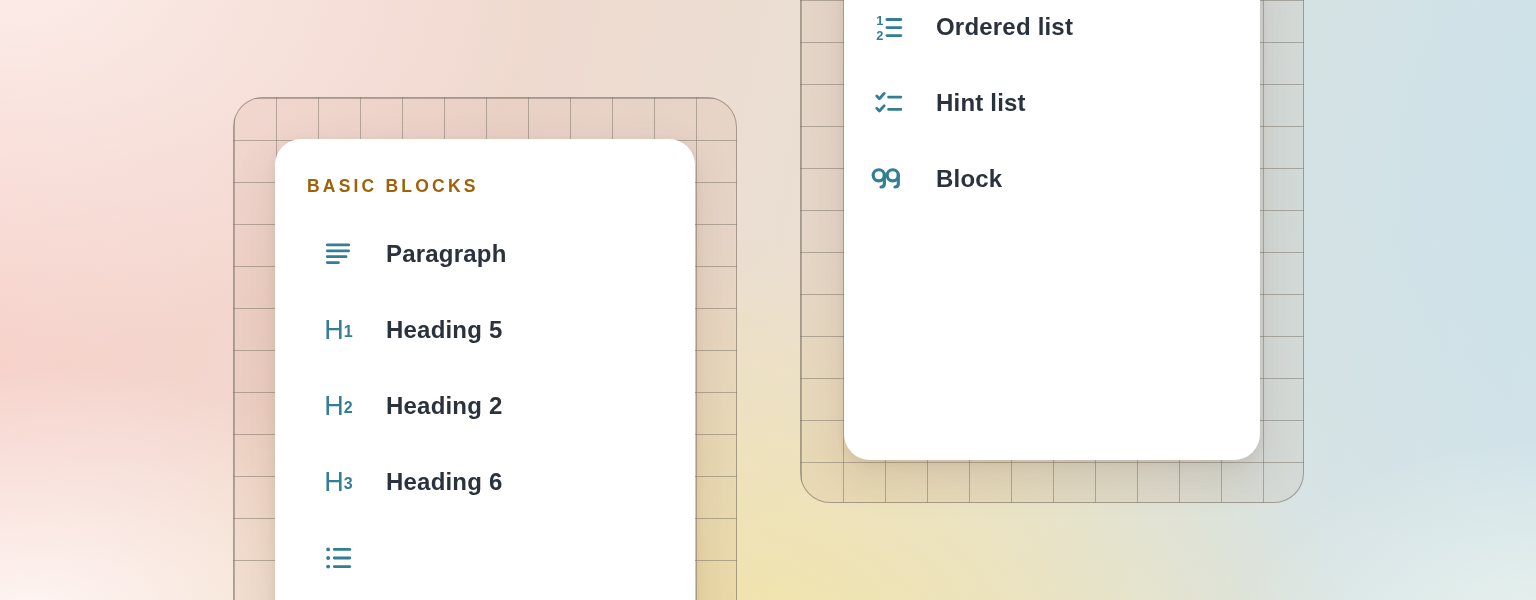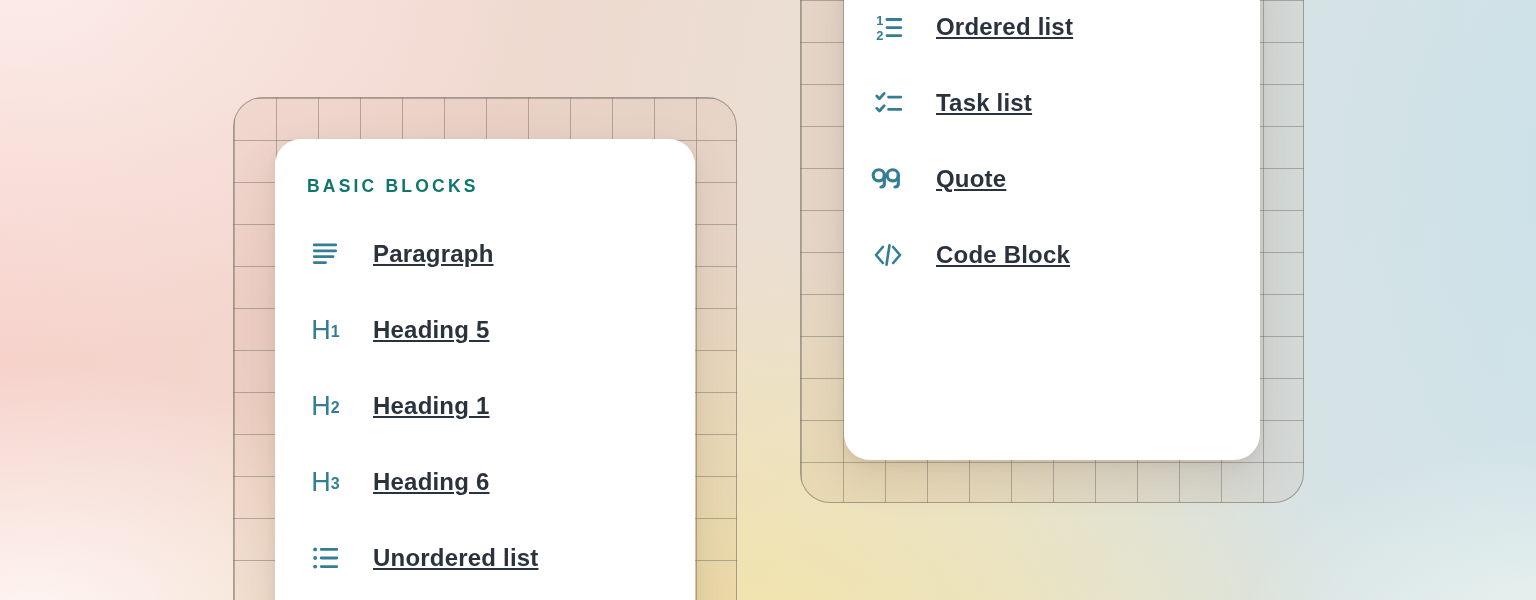--- a/index.html
+++ b/index.html
@@ -35,35 +35,35 @@
   .card {
     position:absolute; background:#fff; border-radius:26px;
     box-shadow: 0 16px 42px rgba(110,82,64,0.16), 0 3px 10px rgba(110,82,64,0.08);
   }
   .card-left  { left:275px; top:139px; width:420px; height:530px; }
   .card-right { left:844px; top:-50px; width:416px; height:510px; }
 
   .section-label {
     margin:37px 0 0 32px;
     font-size:17.5px; font-weight:700; letter-spacing:3.2px;
-    color:#0f766e;
+    color:#a16207;
   }
   .menu-list { margin-top:19px; }
   .card-right .menu-list { margin-top:0; padding-top:39px; }
 
-  .menu-item { display:flex; align-items:center; height:76px; padding-left:33px; cursor:pointer; }
+  .menu-item { display:flex; align-items:center; height:76px; padding-left:46px; cursor:pointer; }
   .card-right .menu-item { padding-left:27px; }
   .menu-item .icon {
     width:34px; height:34px; flex:0 0 34px;
     display:flex; align-items:center; justify-content:center;
     color:#337E95;
   }
   .menu-item .label {
     margin-left:31px; font-size:24px; font-weight:700;
-    color:#2A323D; letter-spacing:0.2px; white-space:nowrap;text-decoration:underline;
+    color:#2A323D; letter-spacing:0.2px; white-space:nowrap;
   }
   .card-right .menu-item .label { margin-left:31px; }
 
   .icon svg { display:block; }
   .icon svg .s { fill:none; stroke:currentColor; stroke-width:2.6; stroke-linecap:round; stroke-linejoin:round; }
   .icon svg .thin { stroke-width:2.3; }
   .icon svg .f { fill:currentColor; stroke:none; }
   .icon svg text { fill:currentColor; font-family:"Liberation Sans","DejaVu Sans",sans-serif; font-weight:700; }
 
   .h-icon { font-weight:700; color:#337E95; display:flex; align-items:baseline; justify-content:center; }
@@ -97,41 +97,40 @@
             <sub>1</sub>
         </span>
         <span class="label">Heading 5</span>
       </div>
 
       <div class="menu-item">
         <span class="icon h-icon">
           <span class="h-main">H</span>
             <sub>2</sub>
         </span>
-        <span class="label">Heading 1</span>
+        <span class="label">Heading 2</span>
       </div>
 
       <div class="menu-item">
         <span class="icon h-icon">
           <span class="h-main">H</span>
             <sub>3</sub>
         </span>
         <span class="label">Heading 6</span>
       </div>
 
       <div class="menu-item">
         <span class="icon">
           <svg width="30" height="30" viewBox="0 0 28 28">
             <circle class="f" cx="4.8" cy="6" r="1.8"></circle>
             <circle class="f" cx="4.8" cy="14" r="1.8"></circle>
             <circle class="f" cx="4.8" cy="22" r="1.8"></circle>
             <path class="s" d="M10.5,6 H25 M10.5,14 H25 M10.5,22 H25"></path>
           </svg>
         </span>
-        <span class="label">Unordered list</span>
       </div>
 
     </div>
   </div>
 
   <div class="card card-right">
     <div class="menu-list">
 
       <div class="menu-item">
         <span class="icon">
@@ -145,44 +144,34 @@
       </div>
 
       <div class="menu-item">
         <span class="icon">
           <svg width="30" height="30" viewBox="0 0 28 28">
             <path class="s" d="M3.5,7.5 L6,10 L10.5,5"></path>
             <path class="s" d="M3.5,19 L6,21.5 L10.5,16.5"></path>
             <path class="s" d="M14.5,8.5 H26 M14.5,20 H26"></path>
           </svg>
         </span>
-        <span class="label">Task list</span>
+        <span class="label">Hint list</span>
       </div>
 
 
 
       <div class="menu-item">
         <span class="icon">
           <svg width="34" height="34" viewBox="0 0 28 28">
             <circle class="s" cx="6.4" cy="11" r="4.6"></circle>
             <path class="s" d="M11,11 L11,18 Q11,20.6 8.2,20.6"></path>
             <circle class="s" cx="17.9" cy="11" r="4.6"></circle>
             <path class="s" d="M22.5,11 L22.5,18 Q22.5,20.6 19.7,20.6"></path>
           </svg>
         </span>
-        <span class="label">Quote</span>
+        <span class="label">Block</span>
       </div>
 
-      <div class="menu-item">
-        <span class="icon">
-          <svg width="32" height="32" viewBox="0 0 28 28">
-            <path class="s thin" d="M9.5,7 L3.5,14 L9.5,21"></path>
-            <path class="s thin" d="M18.5,7 L24.5,14 L18.5,21"></path>
-            <path class="s thin" d="M15.3,5.5 L12.7,22.5"></path>
-          </svg>
-        </span>
-        <span class="label">Code Block</span>
-      </div>
 
     </div>
   </div>
 
 </div>
 
 </body></html>

